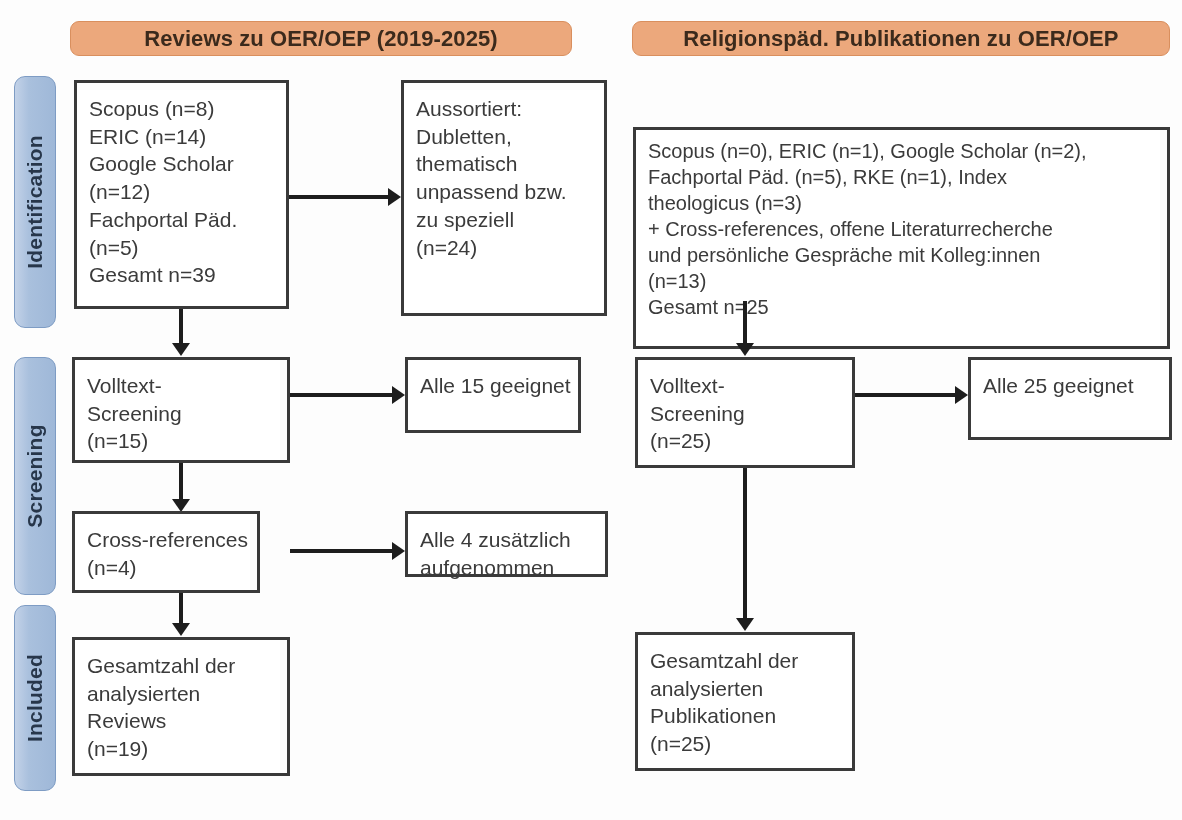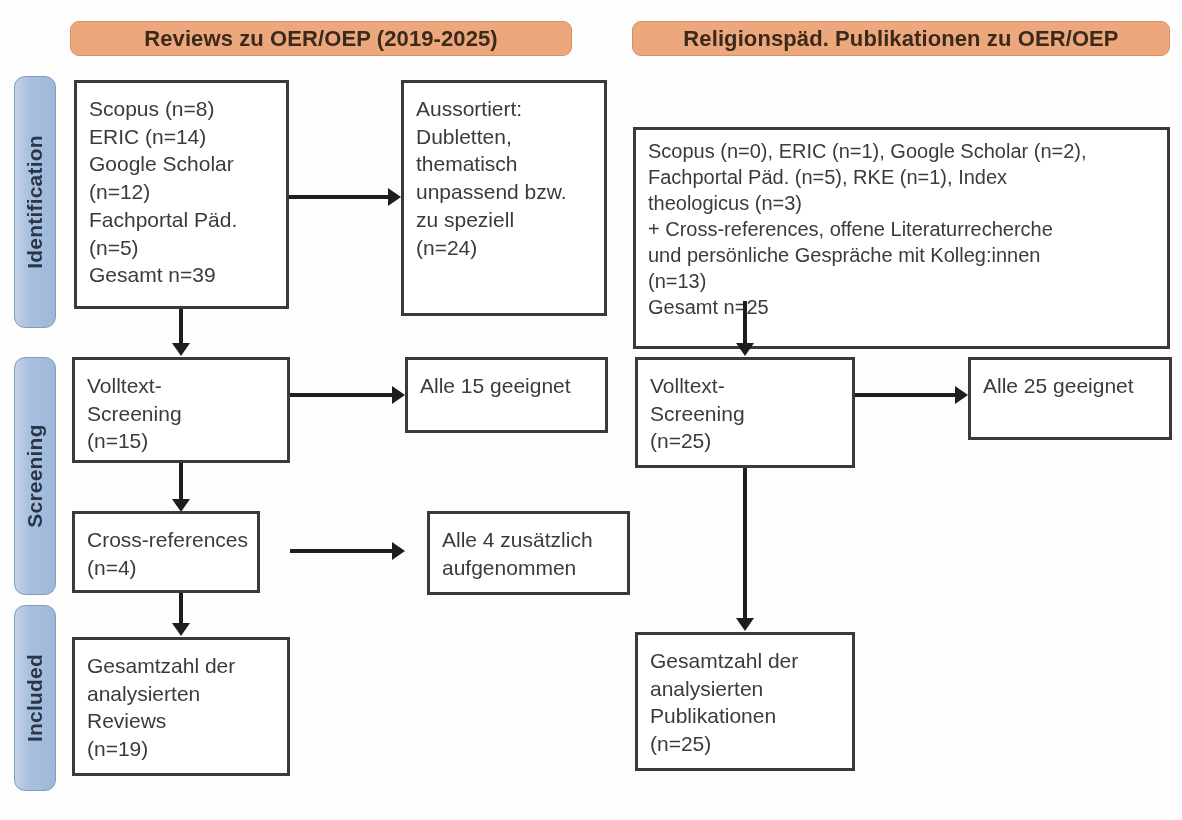--- a/index.html
+++ b/index.html
@@ -146,36 +146,36 @@
 
   <div class="conn conn-v" style="left:179px; top:309px; width:4px; height:36px;"></div>
   <div class="arrow-down" style="left:172px; top:343px;"></div>
 
   <div class="flow-box" style="left:72px; top:357px; width:218px; height:106px;">
     <span class="line">Volltext-</span>
     <span class="line">Screening</span>
     <span class="line">(n=15)</span>
   </div>
 
-  <div class="flow-box" style="left:405px; top:357px; width:203px; height:76px;">
+  <div class="flow-box" style="left:405px; top:357px; width:176px; height:76px;">
     <span class="line">Alle 15 geeignet</span>
   </div>
 
   <div class="conn conn-h" style="left:290px; top:393px; width:102px;"></div>
   <div class="arrow-right" style="left:392px; top:386px;"></div>
 
   <div class="conn conn-v" style="left:179px; top:463px; width:4px; height:38px;"></div>
   <div class="arrow-down" style="left:172px; top:499px;"></div>
 
   <div class="flow-box" style="left:72px; top:511px; width:188px; height:82px;">
     <span class="line">Cross-references</span>
     <span class="line">(n=4)</span>
   </div>
 
-  <div class="flow-box" style="left:427px; top:511px; width:203px; height:84px;">
+  <div class="flow-box" style="left:405px; top:511px; width:203px; height:66px;">
     <span class="line">Alle 4 zusätzlich</span>
     <span class="line">aufgenommen</span>
   </div>
 
   <div class="conn conn-h" style="left:290px; top:549px; width:102px;"></div>
   <div class="arrow-right" style="left:392px; top:542px;"></div>
 
   <div class="conn conn-v" style="left:179px; top:593px; width:4px; height:32px;"></div>
   <div class="arrow-down" style="left:172px; top:623px;"></div>
 

